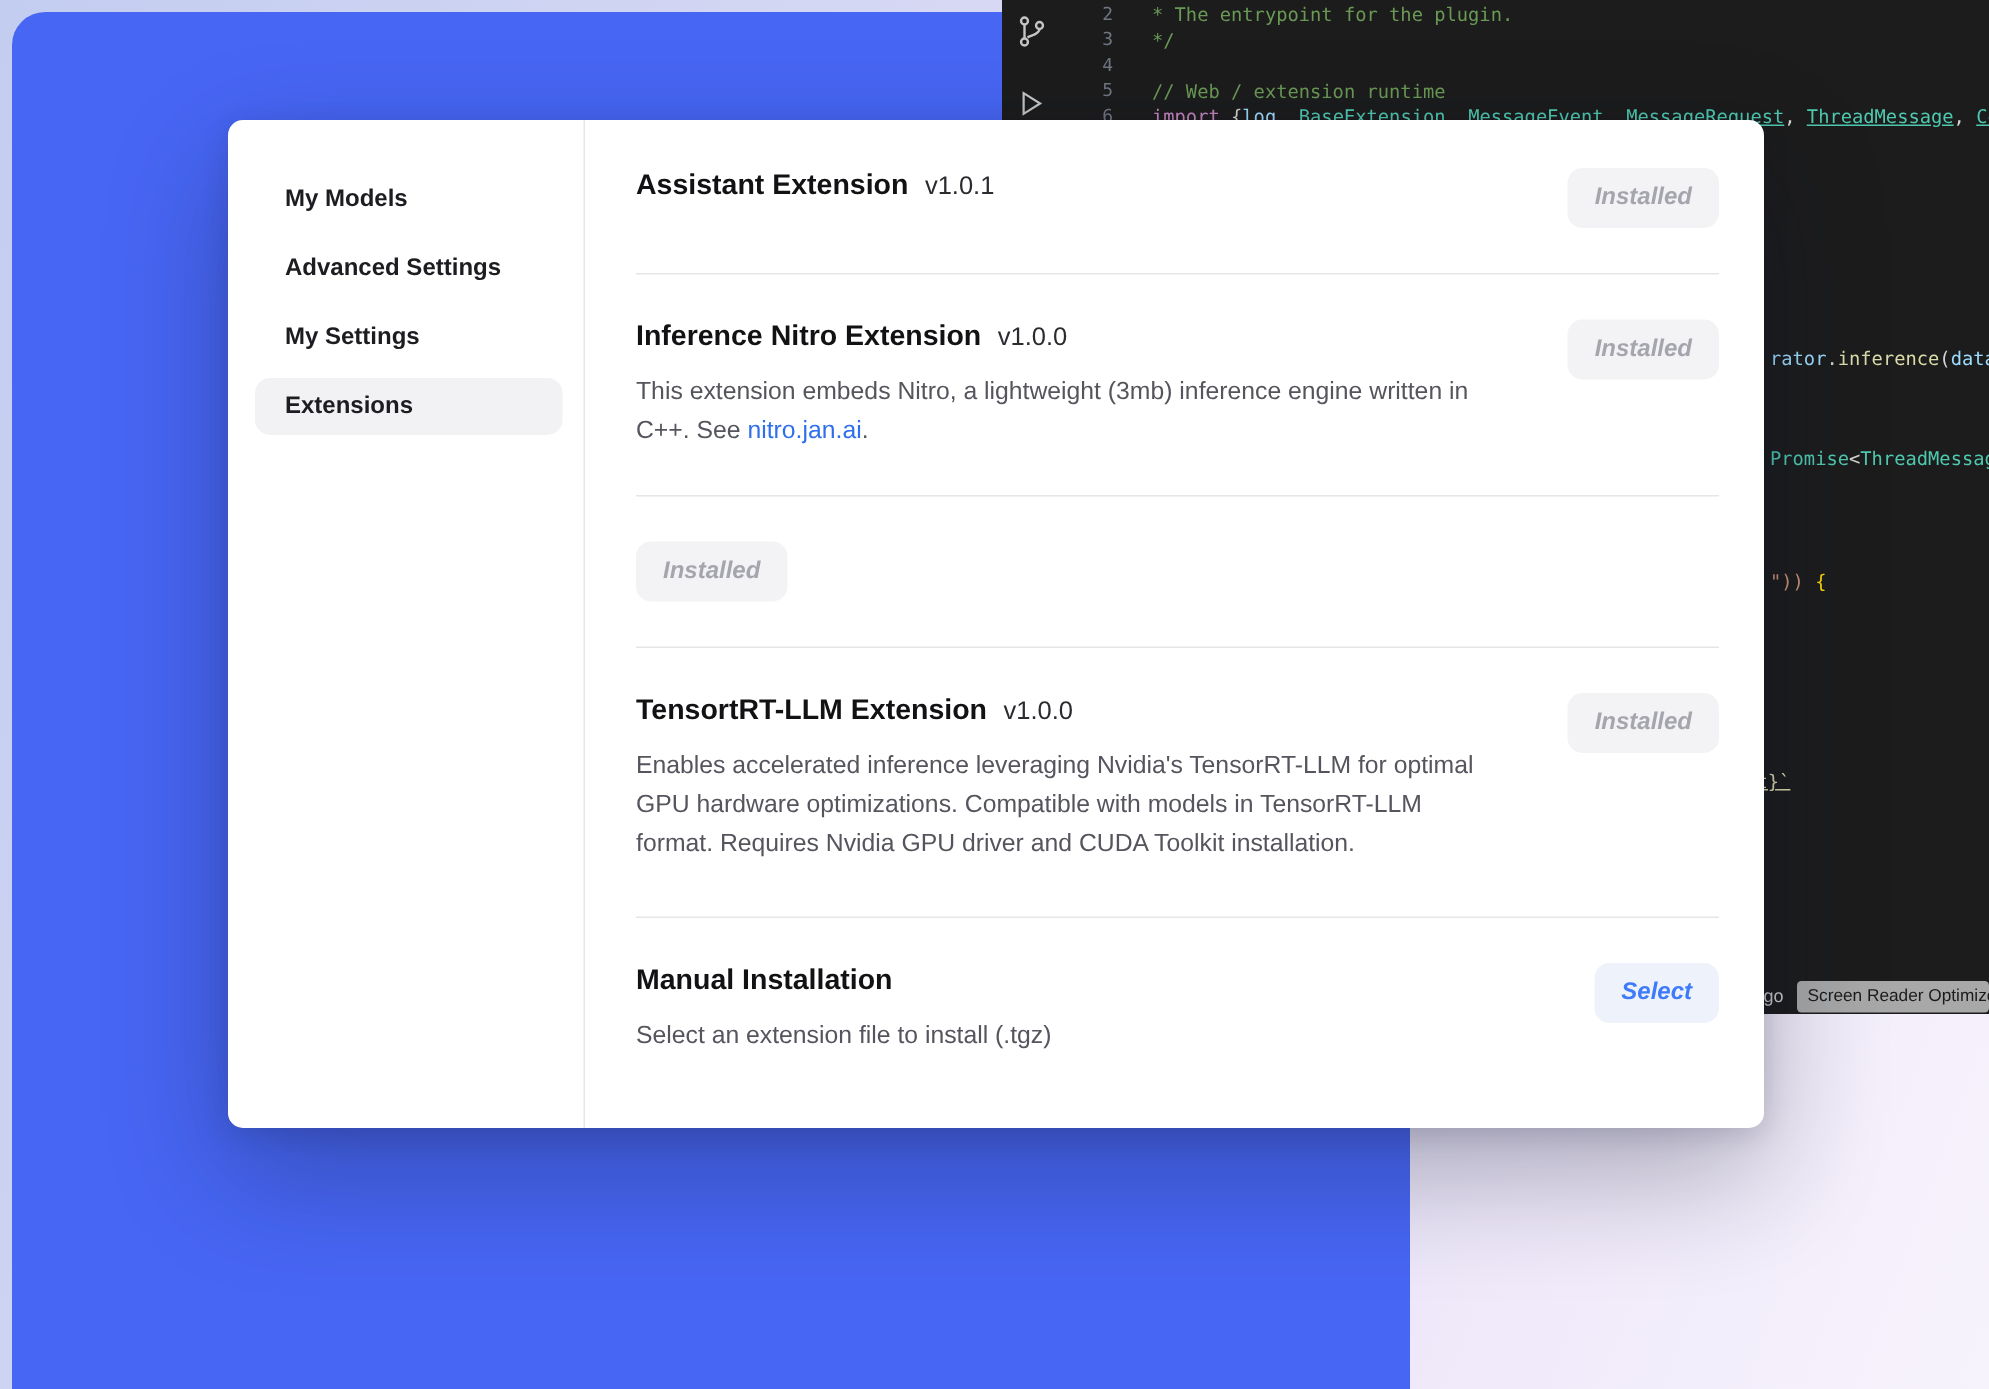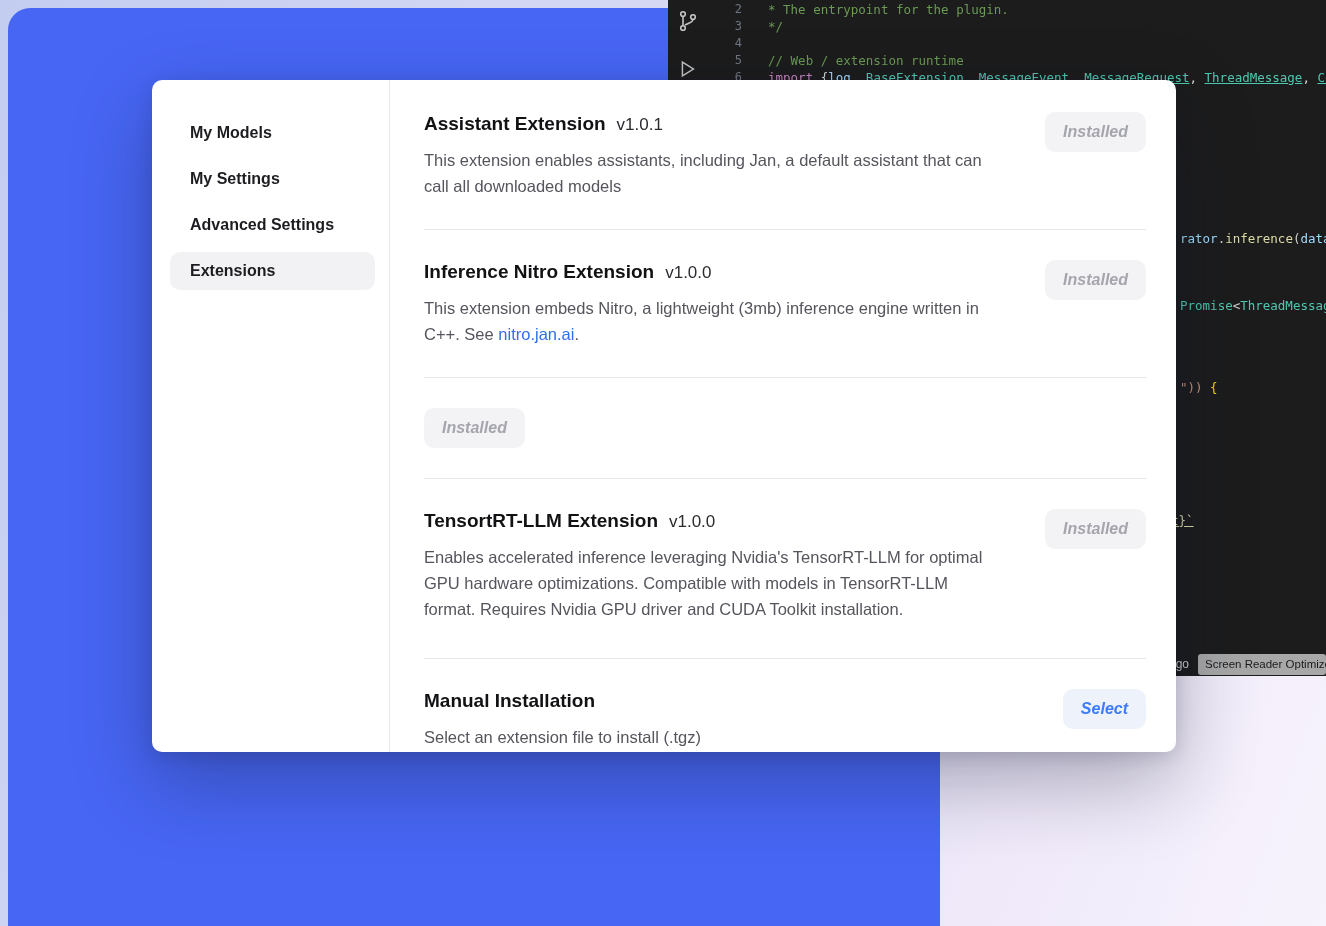--- a/index.html
+++ b/index.html
@@ -141,34 +141,33 @@
     <div class="statusbar">
       <span class="status-go">go</span>
       <span class="status-chip">Screen Reader Optimize</span>
     </div>
   </div>
 
   <div class="card">
 
     <nav class="sidebar">
       <div class="side-item">My Models</div>
+      <div class="side-item">Advanced Settings</div>
       <div class="side-item">My Settings</div>
-      <div class="side-item">Advanced Settings</div>
       <div class="side-item active">Extensions</div>
     </nav>
 
     <main class="content">
 
       <section class="ext-section first">
         <div class="ext-text">
           <div class="ext-title-row">
             <span class="ext-title">Assistant Extension</span>
             <span class="ext-version">v1.0.1</span>
           </div>
-          <p class="ext-desc">This extension enables assistants, including Jan, a default assistant that can call all downloaded models</p>
         </div>
         <button class="btn btn-installed">Installed</button>
       </section>
 
       <section class="ext-section">
         <div class="ext-text">
           <div class="ext-title-row">
             <span class="ext-title">Inference Nitro Extension</span>
             <span class="ext-version">v1.0.0</span>
           </div>

